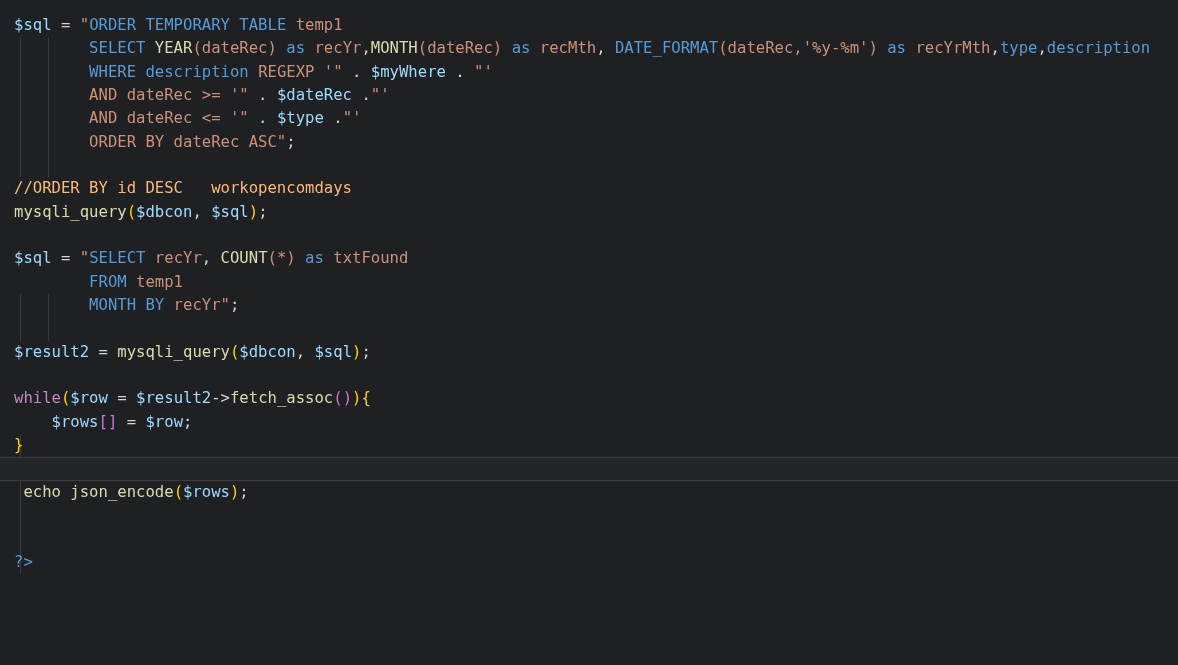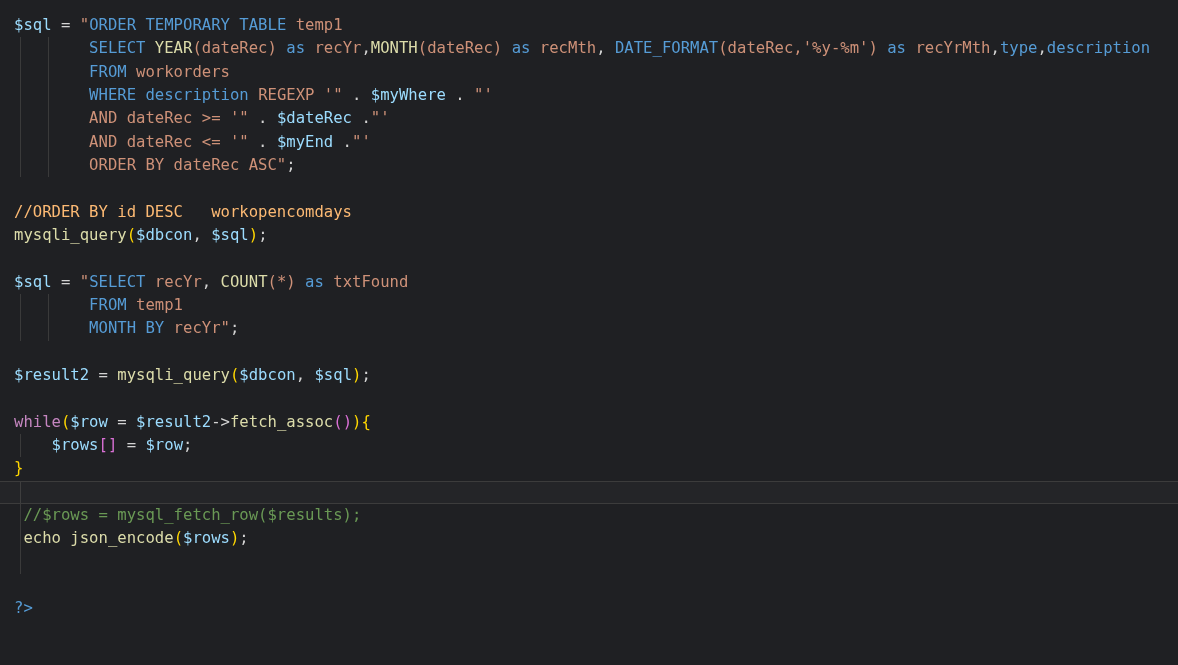--- a/index.html
+++ b/index.html
@@ -41,38 +41,36 @@
       <div class="guide" style="left: 20px; top: 37.33px; height: 139.98px; background: rgb(58, 58, 58);"></div>
       <div class="guide" style="left: 48px; top: 37.33px; height: 139.98px; background: rgb(58, 58, 58);"></div>
       <div class="guide" style="left: 20px; top: 293.96px; height: 46.66px; background: rgb(58, 58, 58);"></div>
       <div class="guide" style="left: 48px; top: 293.96px; height: 46.66px; background: rgb(58, 58, 58);"></div>
       <div class="guide" style="left: 20px; top: 433.94px; height: 23.33px; background: rgb(58, 58, 58);"></div>
       <div class="guide" style="left: 20px; top: 480.6px; height: 93.32px; background: rgb(58, 58, 58);"></div>
     </div>
   <div id="code-lines">
       <div class="line"><span style="color: rgb(156, 220, 254);">$sql</span><span style="color: rgb(212, 212, 212);"> = </span><span style="color: rgb(206, 145, 120);">"</span><span style="color: rgb(86, 156, 214);">ORDER TEMPORARY TABLE</span><span style="color: rgb(212, 212, 212);"> </span><span style="color: rgb(206, 145, 120);">temp1</span></div>
       <div class="line"><span style="color: rgb(212, 212, 212);">        </span><span style="color: rgb(86, 156, 214);">SELECT</span><span style="color: rgb(212, 212, 212);"> </span><span style="color: rgb(220, 220, 170);">YEAR</span><span style="color: rgb(206, 145, 120);">(dateRec)</span><span style="color: rgb(212, 212, 212);"> </span><span style="color: rgb(86, 156, 214);">as</span><span style="color: rgb(212, 212, 212);"> </span><span style="color: rgb(206, 145, 120);">recYr</span><span style="color: rgb(212, 212, 212);">,</span><span style="color: rgb(220, 220, 170);">MONTH</span><span style="color: rgb(206, 145, 120);">(dateRec)</span><span style="color: rgb(212, 212, 212);"> </span><span style="color: rgb(86, 156, 214);">as</span><span style="color: rgb(212, 212, 212);"> </span><span style="color: rgb(206, 145, 120);">recMth</span><span style="color: rgb(212, 212, 212);">, </span><span style="color: rgb(86, 156, 214);">DATE_FORMAT</span><span style="color: rgb(206, 145, 120);">(dateRec,'%y-%m')</span><span style="color: rgb(212, 212, 212);"> </span><span style="color: rgb(86, 156, 214);">as</span><span style="color: rgb(212, 212, 212);"> </span><span style="color: rgb(206, 145, 120);">recYrMth</span><span style="color: rgb(212, 212, 212);">,</span><span style="color: rgb(86, 156, 214);">type</span><span style="color: rgb(212, 212, 212);">,</span><span style="color: rgb(86, 156, 214);">description</span></div>
-      <div class="line"><span style="color: rgb(212, 212, 212);">        </span><span style="color: rgb(86, 156, 214);">FROM</span><span style="color: rgb(212, 212, 212);"> </span><span style="color: rgb(206, 145, 120);">workorders</span></div>
       <div class="line"><span style="color: rgb(212, 212, 212);">        </span><span style="color: rgb(86, 156, 214);">WHERE</span><span style="color: rgb(212, 212, 212);"> </span><span style="color: rgb(86, 156, 214);">description</span><span style="color: rgb(212, 212, 212);"> </span><span style="color: rgb(206, 145, 120);">REGEXP</span><span style="color: rgb(212, 212, 212);"> </span><span style="color: rgb(206, 145, 120);">'"</span><span style="color: rgb(212, 212, 212);"> . </span><span style="color: rgb(156, 220, 254);">$myWhere</span><span style="color: rgb(212, 212, 212);"> . </span><span style="color: rgb(206, 145, 120);">"'</span></div>
       <div class="line"><span style="color: rgb(212, 212, 212);">        </span><span style="color: rgb(206, 145, 120);">AND dateRec &gt;= '"</span><span style="color: rgb(212, 212, 212);"> . </span><span style="color: rgb(156, 220, 254);">$dateRec</span><span style="color: rgb(212, 212, 212);"> .</span><span style="color: rgb(206, 145, 120);">"'</span></div>
-      <div class="line"><span style="color: rgb(212, 212, 212);">        </span><span style="color: rgb(206, 145, 120);">AND dateRec &lt;= '"</span><span style="color: rgb(212, 212, 212);"> . </span><span style="color: rgb(156, 220, 254);">$myEnd</span><span style="color: rgb(212, 212, 212);"> .</span><span style="color: rgb(206, 145, 120);">"'</span></div>
+      <div class="line"><span style="color: rgb(212, 212, 212);">        </span><span style="color: rgb(206, 145, 120);">AND dateRec &lt;= '"</span><span style="color: rgb(212, 212, 212);"> . </span><span style="color: rgb(156, 220, 254);">$type</span><span style="color: rgb(212, 212, 212);"> .</span><span style="color: rgb(206, 145, 120);">"'</span></div>
       <div class="line"><span style="color: rgb(212, 212, 212);">        </span><span style="color: rgb(206, 145, 120);">ORDER BY dateRec ASC"</span><span style="color: rgb(212, 212, 212);">;</span></div>
       <div class="line"></div>
       <div class="line"><span style="color: #fdba74;">//ORDER BY id DESC   workopencomdays</span></div>
       <div class="line"><span style="color: rgb(220, 220, 170);">mysqli_query</span><span style="color: rgb(255, 215, 0);">(</span><span style="color: rgb(156, 220, 254);">$dbcon</span><span style="color: rgb(212, 212, 212);">, </span><span style="color: rgb(156, 220, 254);">$sql</span><span style="color: rgb(255, 215, 0);">)</span><span style="color: rgb(212, 212, 212);">;</span></div>
       <div class="line"></div>
       <div class="line"><span style="color: rgb(156, 220, 254);">$sql</span><span style="color: rgb(212, 212, 212);"> = </span><span style="color: rgb(206, 145, 120);">"</span><span style="color: rgb(86, 156, 214);">SELECT</span><span style="color: rgb(212, 212, 212);"> </span><span style="color: rgb(206, 145, 120);">recYr</span><span style="color: rgb(212, 212, 212);">, </span><span style="color: rgb(220, 220, 170);">COUNT</span><span style="color: rgb(206, 145, 120);">(*)</span><span style="color: rgb(212, 212, 212);"> </span><span style="color: rgb(86, 156, 214);">as</span><span style="color: rgb(212, 212, 212);"> </span><span style="color: rgb(206, 145, 120);">txtFound</span></div>
       <div class="line"><span style="color: rgb(212, 212, 212);">        </span><span style="color: rgb(86, 156, 214);">FROM</span><span style="color: rgb(212, 212, 212);"> </span><span style="color: rgb(206, 145, 120);">temp1</span></div>
       <div class="line"><span style="color: rgb(212, 212, 212);">        </span><span style="color: rgb(86, 156, 214);">MONTH BY</span><span style="color: rgb(212, 212, 212);"> </span><span style="color: rgb(206, 145, 120);">recYr"</span><span style="color: rgb(212, 212, 212);">;</span></div>
       <div class="line"></div>
       <div class="line"><span style="color: rgb(156, 220, 254);">$result2</span><span style="color: rgb(212, 212, 212);"> = </span><span style="color: rgb(220, 220, 170);">mysqli_query</span><span style="color: rgb(255, 215, 0);">(</span><span style="color: rgb(156, 220, 254);">$dbcon</span><span style="color: rgb(212, 212, 212);">, </span><span style="color: rgb(156, 220, 254);">$sql</span><span style="color: rgb(255, 215, 0);">)</span><span style="color: rgb(212, 212, 212);">;</span></div>
       <div class="line"></div>
       <div class="line"><span style="color: rgb(197, 134, 192);">while</span><span style="color: rgb(255, 215, 0);">(</span><span style="color: rgb(156, 220, 254);">$row</span><span style="color: rgb(212, 212, 212);"> = </span><span style="color: rgb(156, 220, 254);">$result2</span><span style="color: rgb(212, 212, 212);">-&gt;</span><span style="color: rgb(220, 220, 170);">fetch_assoc</span><span style="color: rgb(218, 112, 214);">()</span><span style="color: rgb(255, 215, 0);">){</span></div>
       <div class="line"><span style="color: rgb(212, 212, 212);">    </span><span style="color: rgb(156, 220, 254);">$rows</span><span style="color: rgb(218, 112, 214);">[]</span><span style="color: rgb(212, 212, 212);"> = </span><span style="color: rgb(156, 220, 254);">$row</span><span style="color: rgb(212, 212, 212);">;</span></div>
       <div class="line"><span style="color: rgb(255, 215, 0);">}</span></div>
       <div class="line current" style="border-top-color: rgb(60, 60, 60); border-bottom-color: rgb(60, 60, 60);"></div>
-      <div class="line"><span style="color: rgb(212, 212, 212);"> </span><span style="color: rgb(106, 153, 85);">//$rows = mysql_fetch_row($results);</span></div>
       <div class="line"><span style="color: rgb(212, 212, 212);"> </span><span style="color: rgb(220, 220, 170);">echo</span><span style="color: rgb(212, 212, 212);"> </span><span style="color: rgb(220, 220, 170);">json_encode</span><span style="color: rgb(255, 215, 0);">(</span><span style="color: rgb(156, 220, 254);">$rows</span><span style="color: rgb(255, 215, 0);">)</span><span style="color: rgb(212, 212, 212);">;</span></div>
       <div class="line"></div>
       <div class="line"></div>
       <div class="line"><span style="color: rgb(86, 156, 214);">?&gt;</span></div>
     </div>
 </div>
 
 </body></html>

